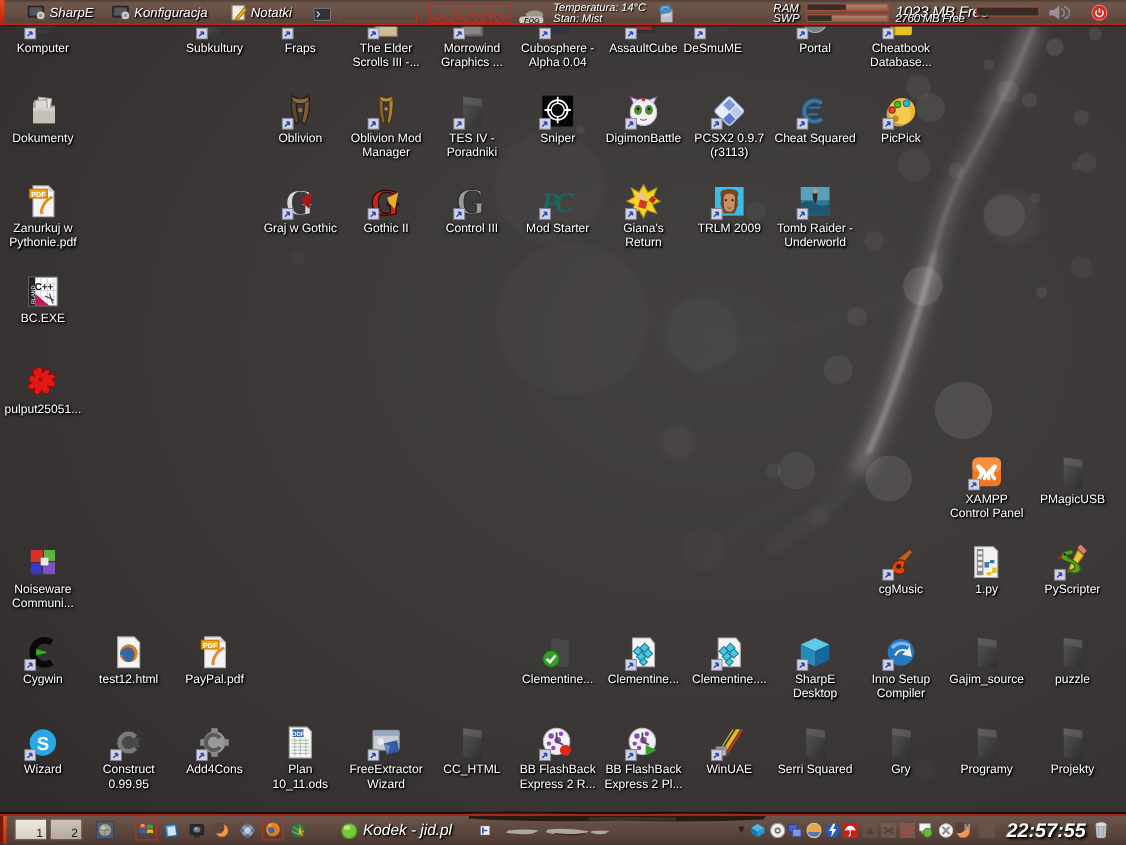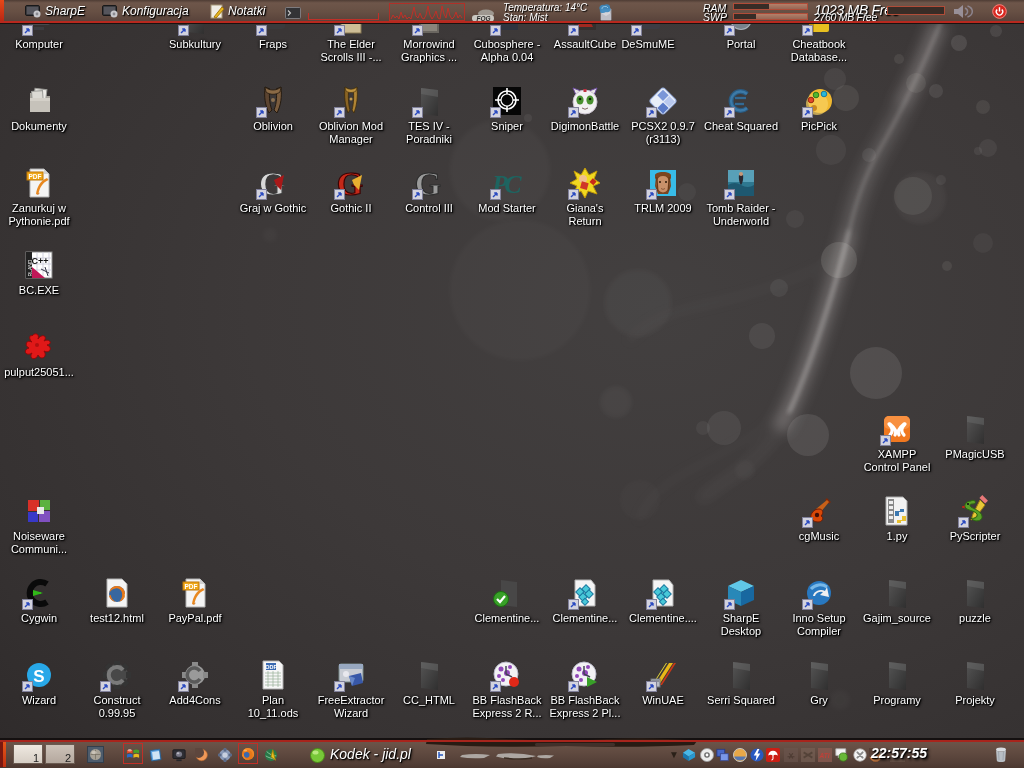--- a/index.html
+++ b/index.html
@@ -1167,20 +1167,20 @@
       <path d="M5,5 l6,6 m0,-6 l-6,6" stroke="#8a8a8a" stroke-width="2.2" stroke-linecap="round"></path>
     </svg>
 <svg class="trayicon" style="left:869px" width="18" height="17" viewBox="0 0 18 17">
       <circle cx="8.5" cy="9.5" r="7.5" fill="#f09858"></circle>
       <circle cx="8.5" cy="9.5" r="7.5" fill="none" stroke="#c06828" stroke-width="0.7"></circle>
       <circle cx="4" cy="5" r="6.8" fill="#563f36"></circle>
       <rect x="10" y="1" width="2.5" height="7" fill="#8a8580"></rect>
       <rect x="14" y="1" width="2.5" height="7" fill="#9a948e"></rect>
     </svg>
 <div style="position:absolute;left:890px;top:7px;width:15px;height:15px;background:#685349;opacity:0.85"></div>
-<div style="position:absolute;left:871px;top:5px;color:#fff;font-style:italic;font-weight:bold;font-size:14px;text-shadow:1px 1px 1px #000,2px 2px 3px #000">22:57:55</div>
+<div style="position:absolute;left:915px;top:5px;color:#fff;font-style:italic;font-weight:bold;font-size:18px;text-shadow:1px 1px 1px #000,2px 2px 3px #000">22:57:55</div>
 <svg style="position:absolute;left:995px;top:7px" width="12" height="15" viewBox="0 0 12 15">
       <ellipse cx="6" cy="2.5" rx="5" ry="2" fill="#d8dce0"></ellipse>
       <path d="M1,2.5 L1.8,13.5 a4.2,1.6 0 0 0 8.4,0 L11,2.5 a5,2 0 0 1 -10,0 Z" fill="#b8bec4"></path>
       <path d="M3.5,4.5 L4,13 M8.5,4.5 L8,13" stroke="#98a0a8" stroke-width="0.8"></path>
     </svg>
 <div class="redline"></div>
 </div>
 
 </body></html>

